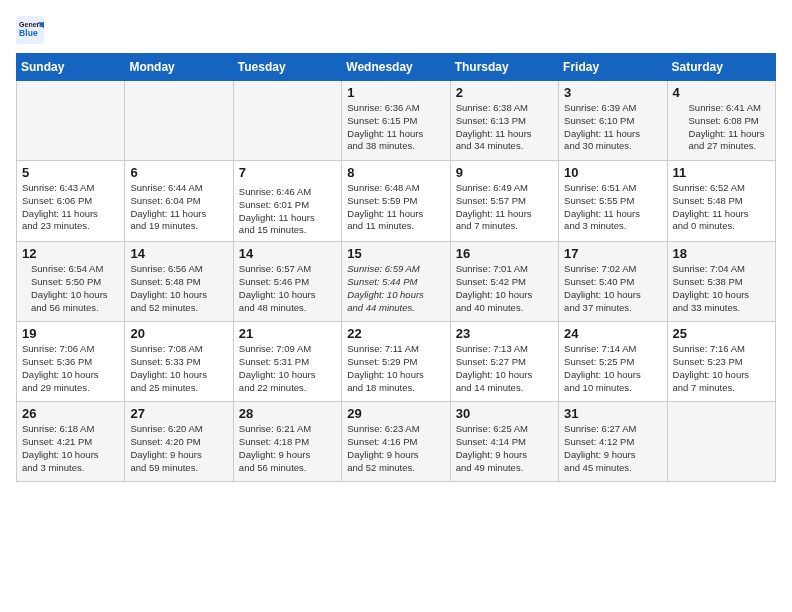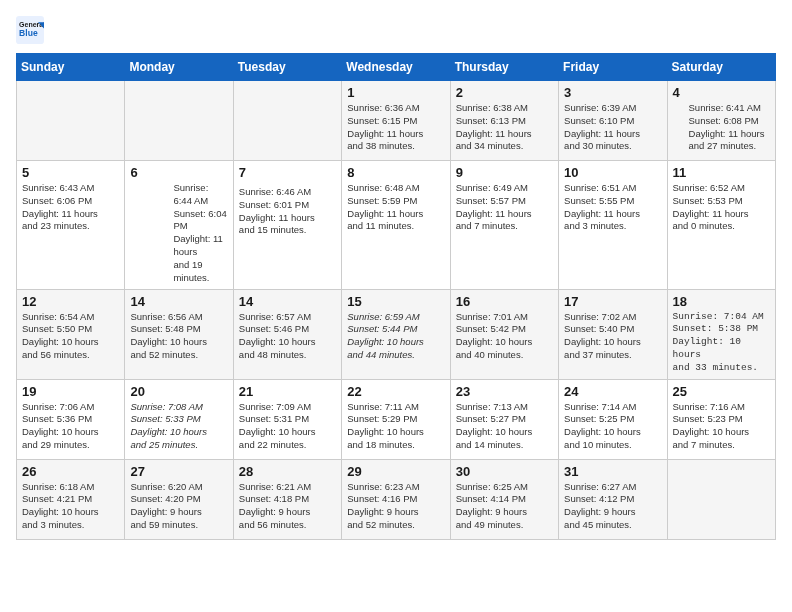--- a/index.html
+++ b/index.html
@@ -163,21 +163,21 @@
       <tr>
         <td>
           <span class="day-num">5</span>
           <div class="cell-text" style="white-space: pre-line;">Sunrise: 6:43 AM
 Sunset: 6:06 PM
 Daylight: 11 hours
 and 23 minutes.</div>
         </td>
         <td>
           <span class="day-num">6</span>
-          <div class="cell-text" style="white-space: pre-line; margin-left: 43px;">Sunrise: 6:44 AM
+          <div class="cell-text" style="white-space: pre-line;">Sunrise: 6:44 AM
 Sunset: 6:04 PM
 Daylight: 11 hours
 and 19 minutes.</div>
         </td>
         <td>
           <span class="day-num">7</span>
           <div class="cell-text" style="white-space: pre-line; margin-top: 6px;">Sunrise: 6:46 AM
 Sunset: 6:01 PM
 Daylight: 11 hours
 and 15 minutes.</div>
@@ -199,29 +199,29 @@
         <td>
           <span class="day-num">10</span>
           <div class="cell-text" style="white-space: pre-line;">Sunrise: 6:51 AM
 Sunset: 5:55 PM
 Daylight: 11 hours
 and 3 minutes.</div>
         </td>
         <td>
           <span class="day-num">11</span>
           <div class="cell-text" style="white-space: pre-line;">Sunrise: 6:52 AM
-Sunset: 5:53 PM
+Sunset: 5:48 PM
 Daylight: 11 hours
 and 0 minutes.</div>
         </td>
       </tr>
       <tr>
         <td>
           <span class="day-num">12</span>
-          <div class="cell-text" style="white-space: pre-line;">Sunrise: 6:54 AM
+          <div class="cell-text" style="white-space: pre-line; margin-left: 9px;">Sunrise: 6:54 AM
 Sunset: 5:50 PM
 Daylight: 10 hours
 and 56 minutes.</div>
         </td>
         <td>
           <span class="day-num">14</span>
           <div class="cell-text" style="white-space: pre-line;">Sunrise: 6:56 AM
 Sunset: 5:48 PM
 Daylight: 10 hours
 and 52 minutes.</div>
@@ -249,37 +249,37 @@
         </td>
         <td>
           <span class="day-num">17</span>
           <div class="cell-text" style="white-space: pre-line;">Sunrise: 7:02 AM
 Sunset: 5:40 PM
 Daylight: 10 hours
 and 37 minutes.</div>
         </td>
         <td>
           <span class="day-num">18</span>
-          <div class="cell-text" style="white-space: pre-line; font-family: Liberation Mono, monospace;">Sunrise: 7:04 AM
+          <div class="cell-text" style="white-space: pre-line;">Sunrise: 7:04 AM
 Sunset: 5:38 PM
 Daylight: 10 hours
 and 33 minutes.</div>
         </td>
       </tr>
       <tr>
         <td>
           <span class="day-num">19</span>
           <div class="cell-text" style="white-space: pre-line;">Sunrise: 7:06 AM
 Sunset: 5:36 PM
 Daylight: 10 hours
 and 29 minutes.</div>
         </td>
         <td>
           <span class="day-num">20</span>
-          <div class="cell-text" style="white-space: pre-line; font-style: italic;">Sunrise: 7:08 AM
+          <div class="cell-text" style="white-space: pre-line;">Sunrise: 7:08 AM
 Sunset: 5:33 PM
 Daylight: 10 hours
 and 25 minutes.</div>
         </td>
         <td>
           <span class="day-num">21</span>
           <div class="cell-text" style="white-space: pre-line;">Sunrise: 7:09 AM
 Sunset: 5:31 PM
 Daylight: 10 hours
 and 22 minutes.</div>

